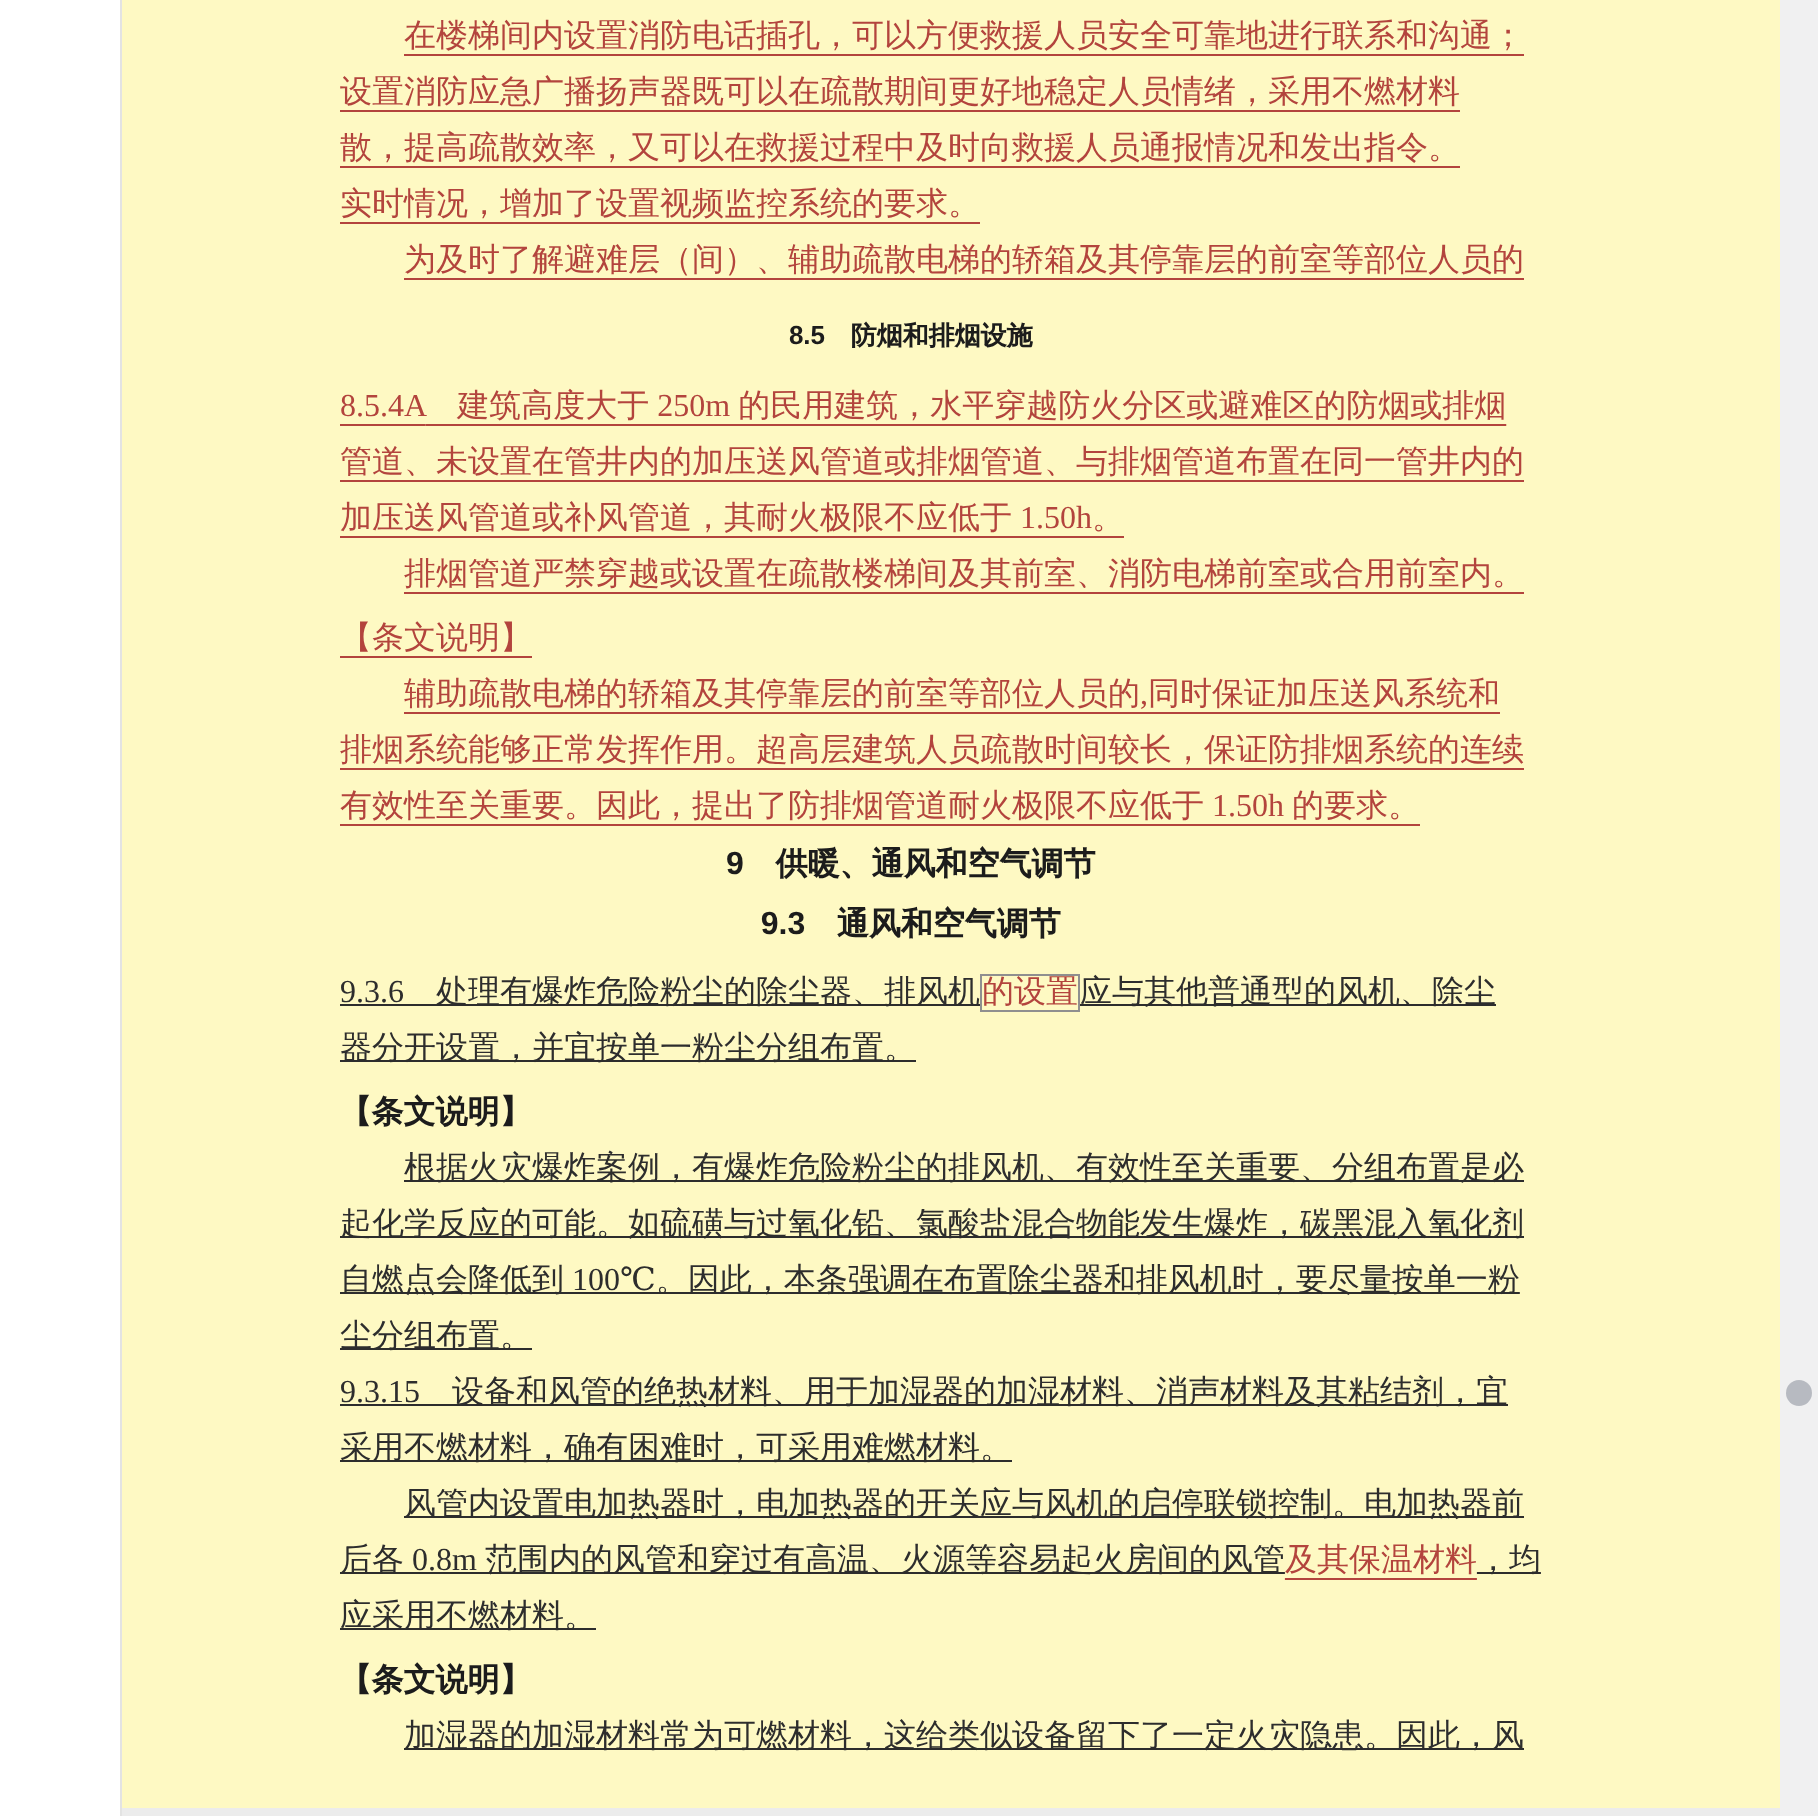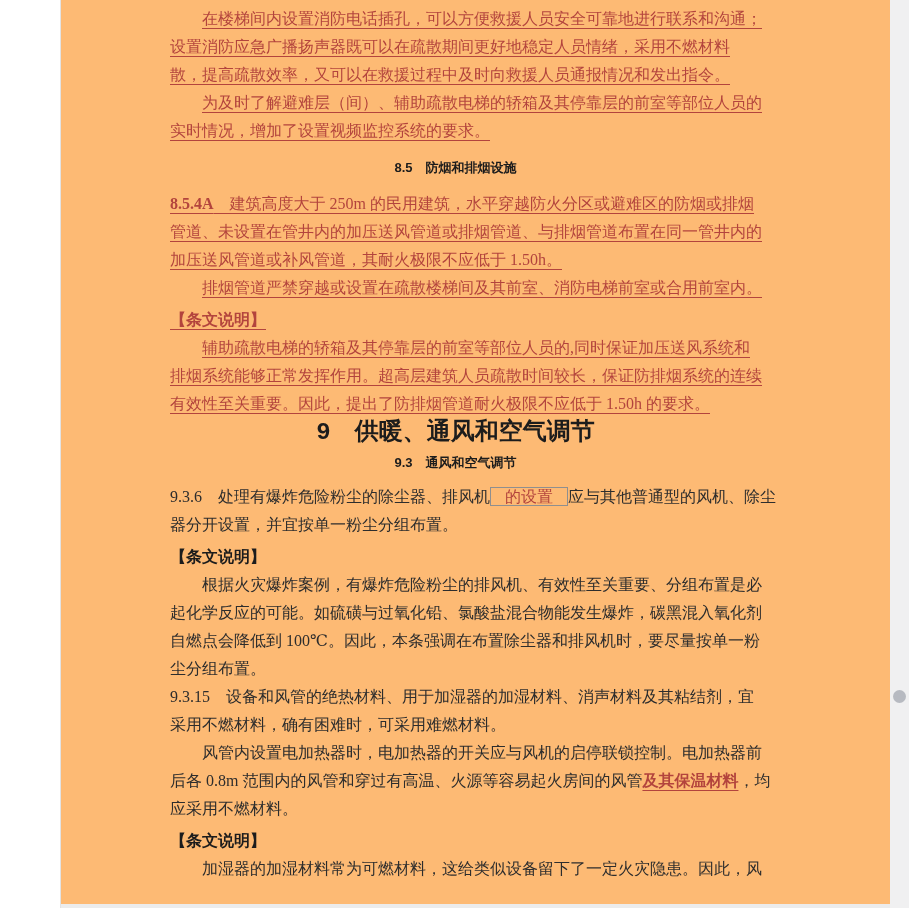--- a/index.html
+++ b/index.html
@@ -7,66 +7,66 @@
     width:909px;height:908px;overflow:hidden;position:relative;
     background:#ffffff;
     font-family:"Liberation Serif","DejaVu Serif",serif;
   }
   .page-left-edge{
     position:absolute;left:60px;top:0;bottom:0;width:1px;
     background:#e3e3e3;
   }
   .doc{
     position:absolute;left:61px;top:0;bottom:0;right:19px;
-    background:#fdba74;
+    background:#fef9c3;
     padding:5px 149px 0 109px;
     box-sizing:border-box;
   }
   .line{
     font-size:16px;line-height:28px;color:#2d2d2d;
     text-align:left;white-space:nowrap;
   }
   .line.indent{text-indent:2em;}
   .line.h1{
     text-align:center;font-size:13px;line-height:30px;margin:8px 0 7px;
     font-weight:bold;color:#1c1c1c;white-space:nowrap;
     font-family:"Liberation Sans","DejaVu Sans",sans-serif;
   }
   .line.h2{
-    text-align:center;font-size:24px;line-height:30px;margin:0;
+    text-align:center;font-size:16px;line-height:30px;margin:0;
     font-weight:bold;color:#1c1c1c;white-space:nowrap;
-    font-family:Liberation Mono, monospace;
+    font-family:Liberation Sans, sans-serif;
   }
   .line.h3{
-    text-align:center;font-size:13px;line-height:30px;margin:0 0 5px;
+    text-align:center;font-size:16px;line-height:30px;margin:0 0 5px;
     font-weight:bold;color:#1c1c1c;white-space:nowrap;
     font-family:"Liberation Sans","DejaVu Sans",sans-serif;
   }
   .line.label{margin-top:4px;}
-  .run.k{color:#2d2d2d;}
+  .run.k{color:#2d2d2d;text-decoration:underline;}
   .run.kb{
     color:#1c1c1c;font-weight:bold;
     font-family:"Liberation Sans","DejaVu Sans",sans-serif;
   }
   .run.ru{
     color:#b3443d;
     text-decoration:underline;
     text-decoration-thickness:1px;
     text-underline-offset:4px;
   }
   .run.rub{
-    color:#b3443d;font-weight:bold;
+    color:#b3443d;font-weight:normal;
     text-decoration:underline;
     text-decoration-thickness:1px;
     text-underline-offset:4px;
   }
   .run.rbox{
     color:#b3443d;
     border:1px solid #8f8f8f;
-    padding:0 14px;
+    padding:0 0;
   }
   .right-gutter{
     position:absolute;right:0;top:0;bottom:0;width:19px;
     background:#f0f0f1;
   }
   .scroll-dot{
     position:absolute;left:3px;top:690px;width:13px;height:13px;
     border-radius:50%;background:#b7bac1;
   }
   .bottom-line{
@@ -77,22 +77,22 @@
 </head>
 <body>
 
 <div class="page-left-edge"></div>
 
 <div class="doc">
   <div>
       <div class="line body indent"><span class="run ru">在楼梯间内设置消防电话插孔，可以方便救援人员安全可靠地进行联系和沟通；</span></div>
       <div class="line body"><span class="run ru">设置消防应急广播扬声器既可以在疏散期间更好地稳定人员情绪，采用不燃材料</span></div>
       <div class="line body"><span class="run ru">散，提高疏散效率，又可以在救援过程中及时向救援人员通报情况和发出指令。</span></div>
+      <div class="line body"><span class="run ru">实时情况，增加了设置视频监控系统的要求。</span></div>
       <div class="line body indent"><span class="run ru">为及时了解避难层（间）、辅助疏散电梯的轿箱及其停靠层的前室等部位人员的</span></div>
-      <div class="line body"><span class="run ru">实时情况，增加了设置视频监控系统的要求。</span></div>
       <div class="line h1"><span class="run ">8.5　防烟和排烟设施</span></div>
       <div class="line body"><span class="run rub">8.5.4A</span><span class="run ru">　建筑高度大于 250m 的民用建筑，水平穿越防火分区或避难区的防烟或排烟</span></div>
       <div class="line body"><span class="run ru">管道、未设置在管井内的加压送风管道或排烟管道、与排烟管道布置在同一管井内的</span></div>
       <div class="line body"><span class="run ru">加压送风管道或补风管道，其耐火极限不应低于 1.50h。</span></div>
       <div class="line body indent"><span class="run ru">排烟管道严禁穿越或设置在疏散楼梯间及其前室、消防电梯前室或合用前室内。</span></div>
       <div class="line label"><span class="run rub">【条文说明】</span></div>
       <div class="line body indent"><span class="run ru">辅助疏散电梯的轿箱及其停靠层的前室等部位人员的,同时保证加压送风系统和</span></div>
       <div class="line body"><span class="run ru">排烟系统能够正常发挥作用。超高层建筑人员疏散时间较长，保证防排烟系统的连续</span></div>
       <div class="line body"><span class="run ru">有效性至关重要。因此，提出了防排烟管道耐火极限不应低于 1.50h 的要求。</span></div>
       <div class="line h2"><span class="run ">9　供暖、通风和空气调节</span></div>

